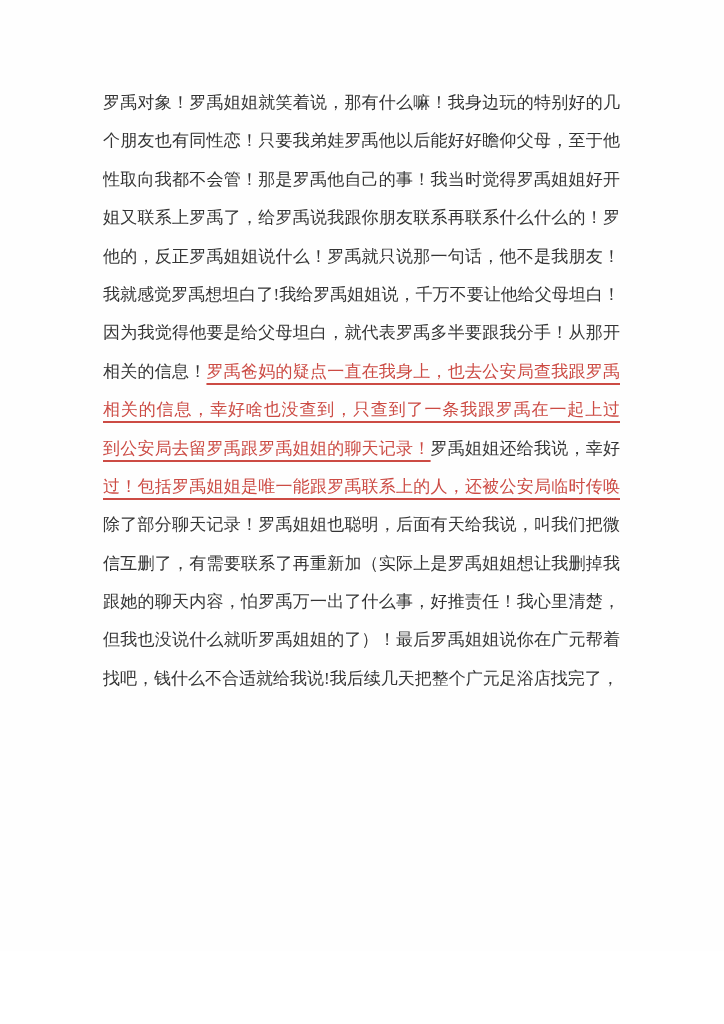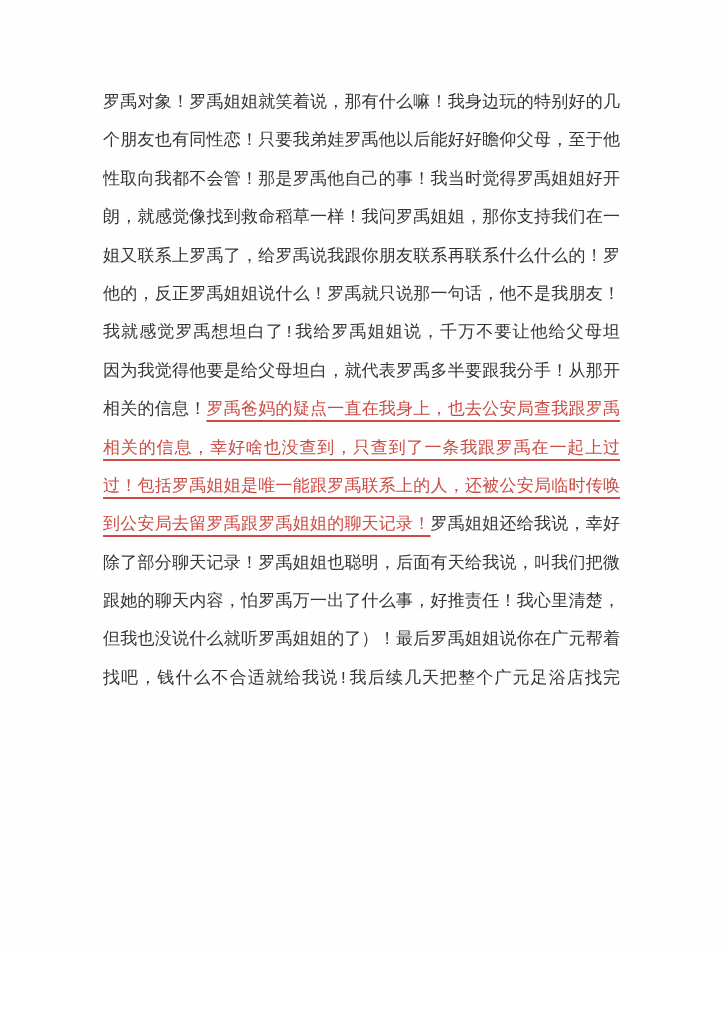--- a/index.html
+++ b/index.html
@@ -6,21 +6,21 @@
     margin: 0;
     padding: 0;
     background: #ffffff;
   }
   .page {
     position: relative;
     width: 724px;
     height: 951px;
     background: var(--page-bg, #fefefe);
     overflow: hidden;
-    font-family: Liberation Mono, monospace;
+    font-family: Liberation Serif, serif;
   }
   .text-block {
     position: absolute;
     left: 103px;
     top: 84px;
     width: 517px;
   }
   .line {
     height: 38.4px;
     line-height: 38.4px;
@@ -47,27 +47,27 @@
   }
 </style>
 </head>
 <body>
 
 <div class="page">
   <div class="text-block">
       <div class="line"><span class="normal">罗禹对象！罗禹姐姐就笑着说，那有什么嘛！我身边玩的特别好的几</span></div>
       <div class="line"><span class="normal">个朋友也有同性恋！只要我弟娃罗禹他以后能好好瞻仰父母，至于他</span></div>
       <div class="line"><span class="normal">性取向我都不会管！那是罗禹他自己的事！我当时觉得罗禹姐姐好开</span></div>
-      <div class="line"><span class="normal">朗，就感觉像找到救命稻草一样！我问罗禹姐姐，那你支持我们在一</span></div>
       <div class="line"><span class="normal">姐又联系上罗禹了，给罗禹说我跟你朋友联系再联系什么什么的！罗</span></div>
       <div class="line"><span class="normal">他的，反正罗禹姐姐说什么！罗禹就只说那一句话，他不是我朋友！</span></div>
       <div class="line"><span class="normal">我就感觉罗禹想坦白了!我给罗禹姐姐说，千万不要让他给父母坦白！</span></div>
       <div class="line"><span class="normal">因为我觉得他要是给父母坦白，就代表罗禹多半要跟我分手！从那开</span></div>
       <div class="line"><span class="normal">相关的信息！</span><span class="hl">罗禹爸妈的疑点一直在我身上，也去公安局查我跟罗禹</span></div>
       <div class="line"><span class="hl">相关的信息，幸好啥也没查到，只查到了一条我跟罗禹在一起上过网！</span></div>
+      <div class="line"><span class="hl">到公安局去留罗禹跟罗禹姐姐的聊天记录！</span><span class="normal">罗禹姐姐还给我说，幸好</span></div>
       <div class="line"><span class="hl">过！包括罗禹姐姐是唯一能跟罗禹联系上的人，还被公安局临时传唤</span></div>
-      <div class="line"><span class="hl">到公安局去留罗禹跟罗禹姐姐的聊天记录！</span><span class="normal">罗禹姐姐还给我说，幸好</span></div>
       <div class="line"><span class="normal">除了部分聊天记录！罗禹姐姐也聪明，后面有天给我说，叫我们把微</span></div>
+      <div class="line"><span class="normal">信互删了，有需要联系了再重新加（实际上是罗禹姐姐想让我删掉我</span></div>
       <div class="line"><span class="normal">跟她的聊天内容，怕罗禹万一出了什么事，好推责任！我心里清楚，</span></div>
       <div class="line"><span class="normal">但我也没说什么就听罗禹姐姐的了）！最后罗禹姐姐说你在广元帮着</span></div>
       <div class="line last"><span class="normal">找吧，钱什么不合适就给我说!我后续几天把整个广元足浴店找完了，</span></div>
     </div>
 </div>
 
 </body></html>

